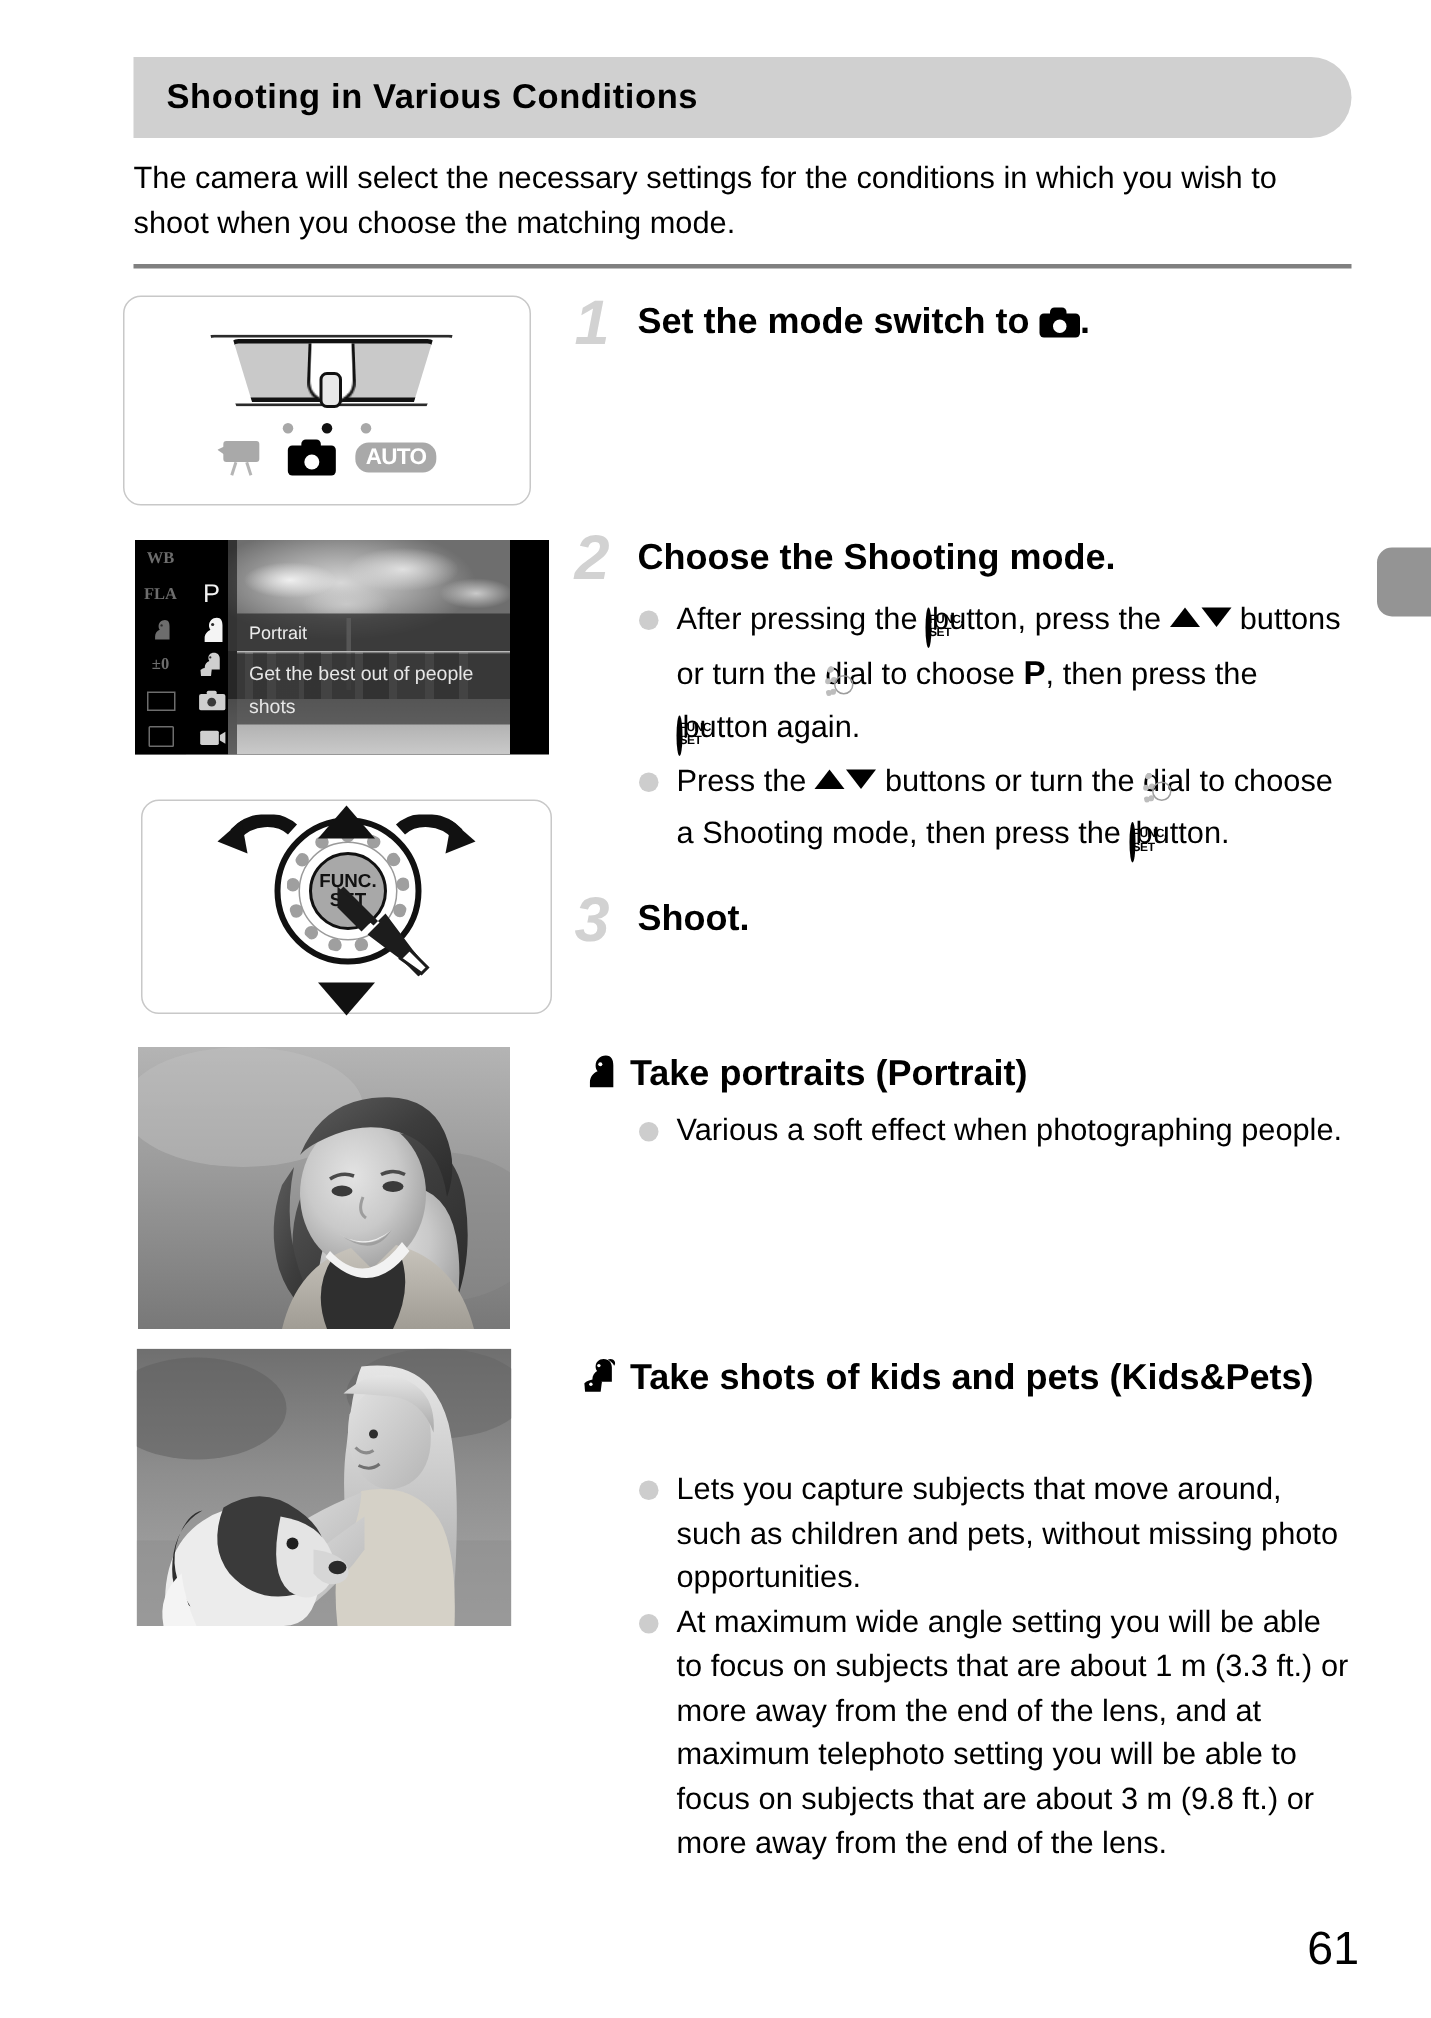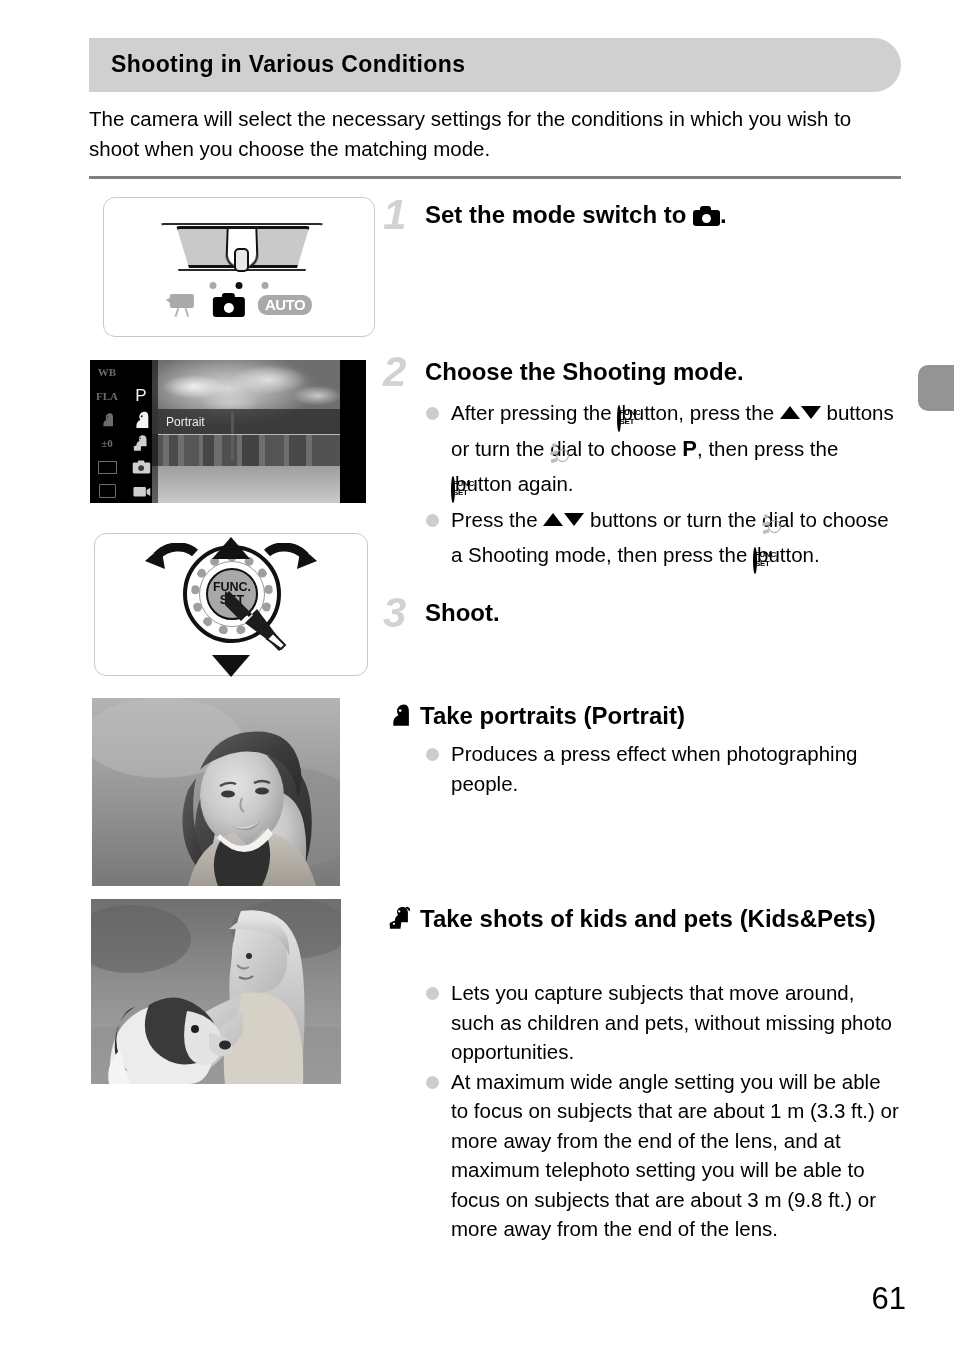--- a/index.html
+++ b/index.html
@@ -70,21 +70,21 @@
   
   .figbox {
     position: absolute;
     box-sizing: border-box;
     border: 1.5px solid #c8c8c8;
     border-radius: 12px;
     background: #ffffff;
   }
 
   
-  #fig-mode-switch { left: 103px; top: 197px; width: 272px; height: 140px; }
+  #fig-mode-switch { left: 82px; top: 197px; width: 272px; height: 140px; }
   .ms-outer {
     position: absolute;
     left: 50px; top: 22px; width: 172px; height: 52px;
   }
   .ms-plate {
     position: absolute;
     left: 0; top: 3px; width: 172px; height: 44px;
     background: #ffffff;
     border: 2px solid #2b2b2b;
     border-radius: 10px / 14px;
@@ -527,20 +527,21 @@
     </div>
     <div class="lcd-cell">
       <svg width="19" height="15" viewBox="0 0 26 20" aria-hidden="true">
         <rect x="2" y="4" width="17" height="13" rx="1.5" fill="#cfcfcf"></rect>
         <path d="M20 8l5-3v11l-5-3z" fill="#cfcfcf"></path>
       </svg>
     </div>
   </div>
 
   <div class="lcd-title">Portrait</div>
+  <div class="lcd-help">Get the best out of people shots</div>
 </div>
 
 <div class="figbox" id="fig-dial">
   <div class="dial-wrap">
     <div class="arc-arrow arc-left">
       <svg viewBox="0 0 58 40" aria-hidden="true">
         <path d="M52 10C42 1 24 2 14 13" stroke="#111" stroke-width="9" fill="none" stroke-linecap="butt"></path>
         <path d="M18 4 L2 18 L22 26 Z" fill="#111"></path>
       </svg>
     </div>
@@ -675,21 +676,21 @@
   <div class="step-head">Shoot.</div>
 </div>
 
 <div class="sec-head" style="top: 698px;"><span class="ic-portrait">
     <svg viewBox="0 0 24 24" aria-hidden="true">
       <path d="M15.6 2.4c-3.6 0-6.3 2.7-6.3 6.2 0 1.4.4 2.6 1.2 3.6-2.8 1.1-4.7 3.7-4.7 6.8v3h14.4V8.6c0-3.5-1.1-6.2-4.6-6.2z" fill="#000"></path>
       <circle cx="12.2" cy="7.9" r="1.25" fill="#fff"></circle>
     </svg></span><span>Take portraits (Portrait)</span></div>
 
 <div class="bullets" style="top: 739px;">
-  <div class="bullet">Produces a press effect when photographing people.</div>
+  <div class="bullet">Various a soft effect when photographing people.</div>
 </div>
 
 <div class="sec-head" style="top: 901px;"><span class="ic-kids">
     <svg viewBox="0 0 24 24" aria-hidden="true">
       <path d="M14.2 1.8c-2.8 0-4.9 2-4.9 4.6 0 1.1.3 2 .9 2.8-1.7 1.1-2.9 3-2.9 5.2v1.5h12V7c0-2.9-1.7-5.2-5.1-5.2z" fill="#000"></path>
       <path d="M2.4 16.8c1.7-1.5 3.8-2.3 6-2.3 1.8 0 3.4.5 4.8 1.4l-.8 6.1H2.8z" fill="#000"></path>
       <circle cx="11.3" cy="5.9" r="1.05" fill="#fff"></circle>
       <circle cx="6.4" cy="17.4" r="1.05" fill="#fff"></circle>
       <path d="M16.8 2.2c1.6-.8 3.4-.3 4.2 1 .5.9.4 2-.3 2.8-.6-1.5-2-2.6-3.9-3.8z" fill="#000"></path>
     </svg></span><span>Take shots of kids and pets (Kids&amp;Pets)</span></div>

